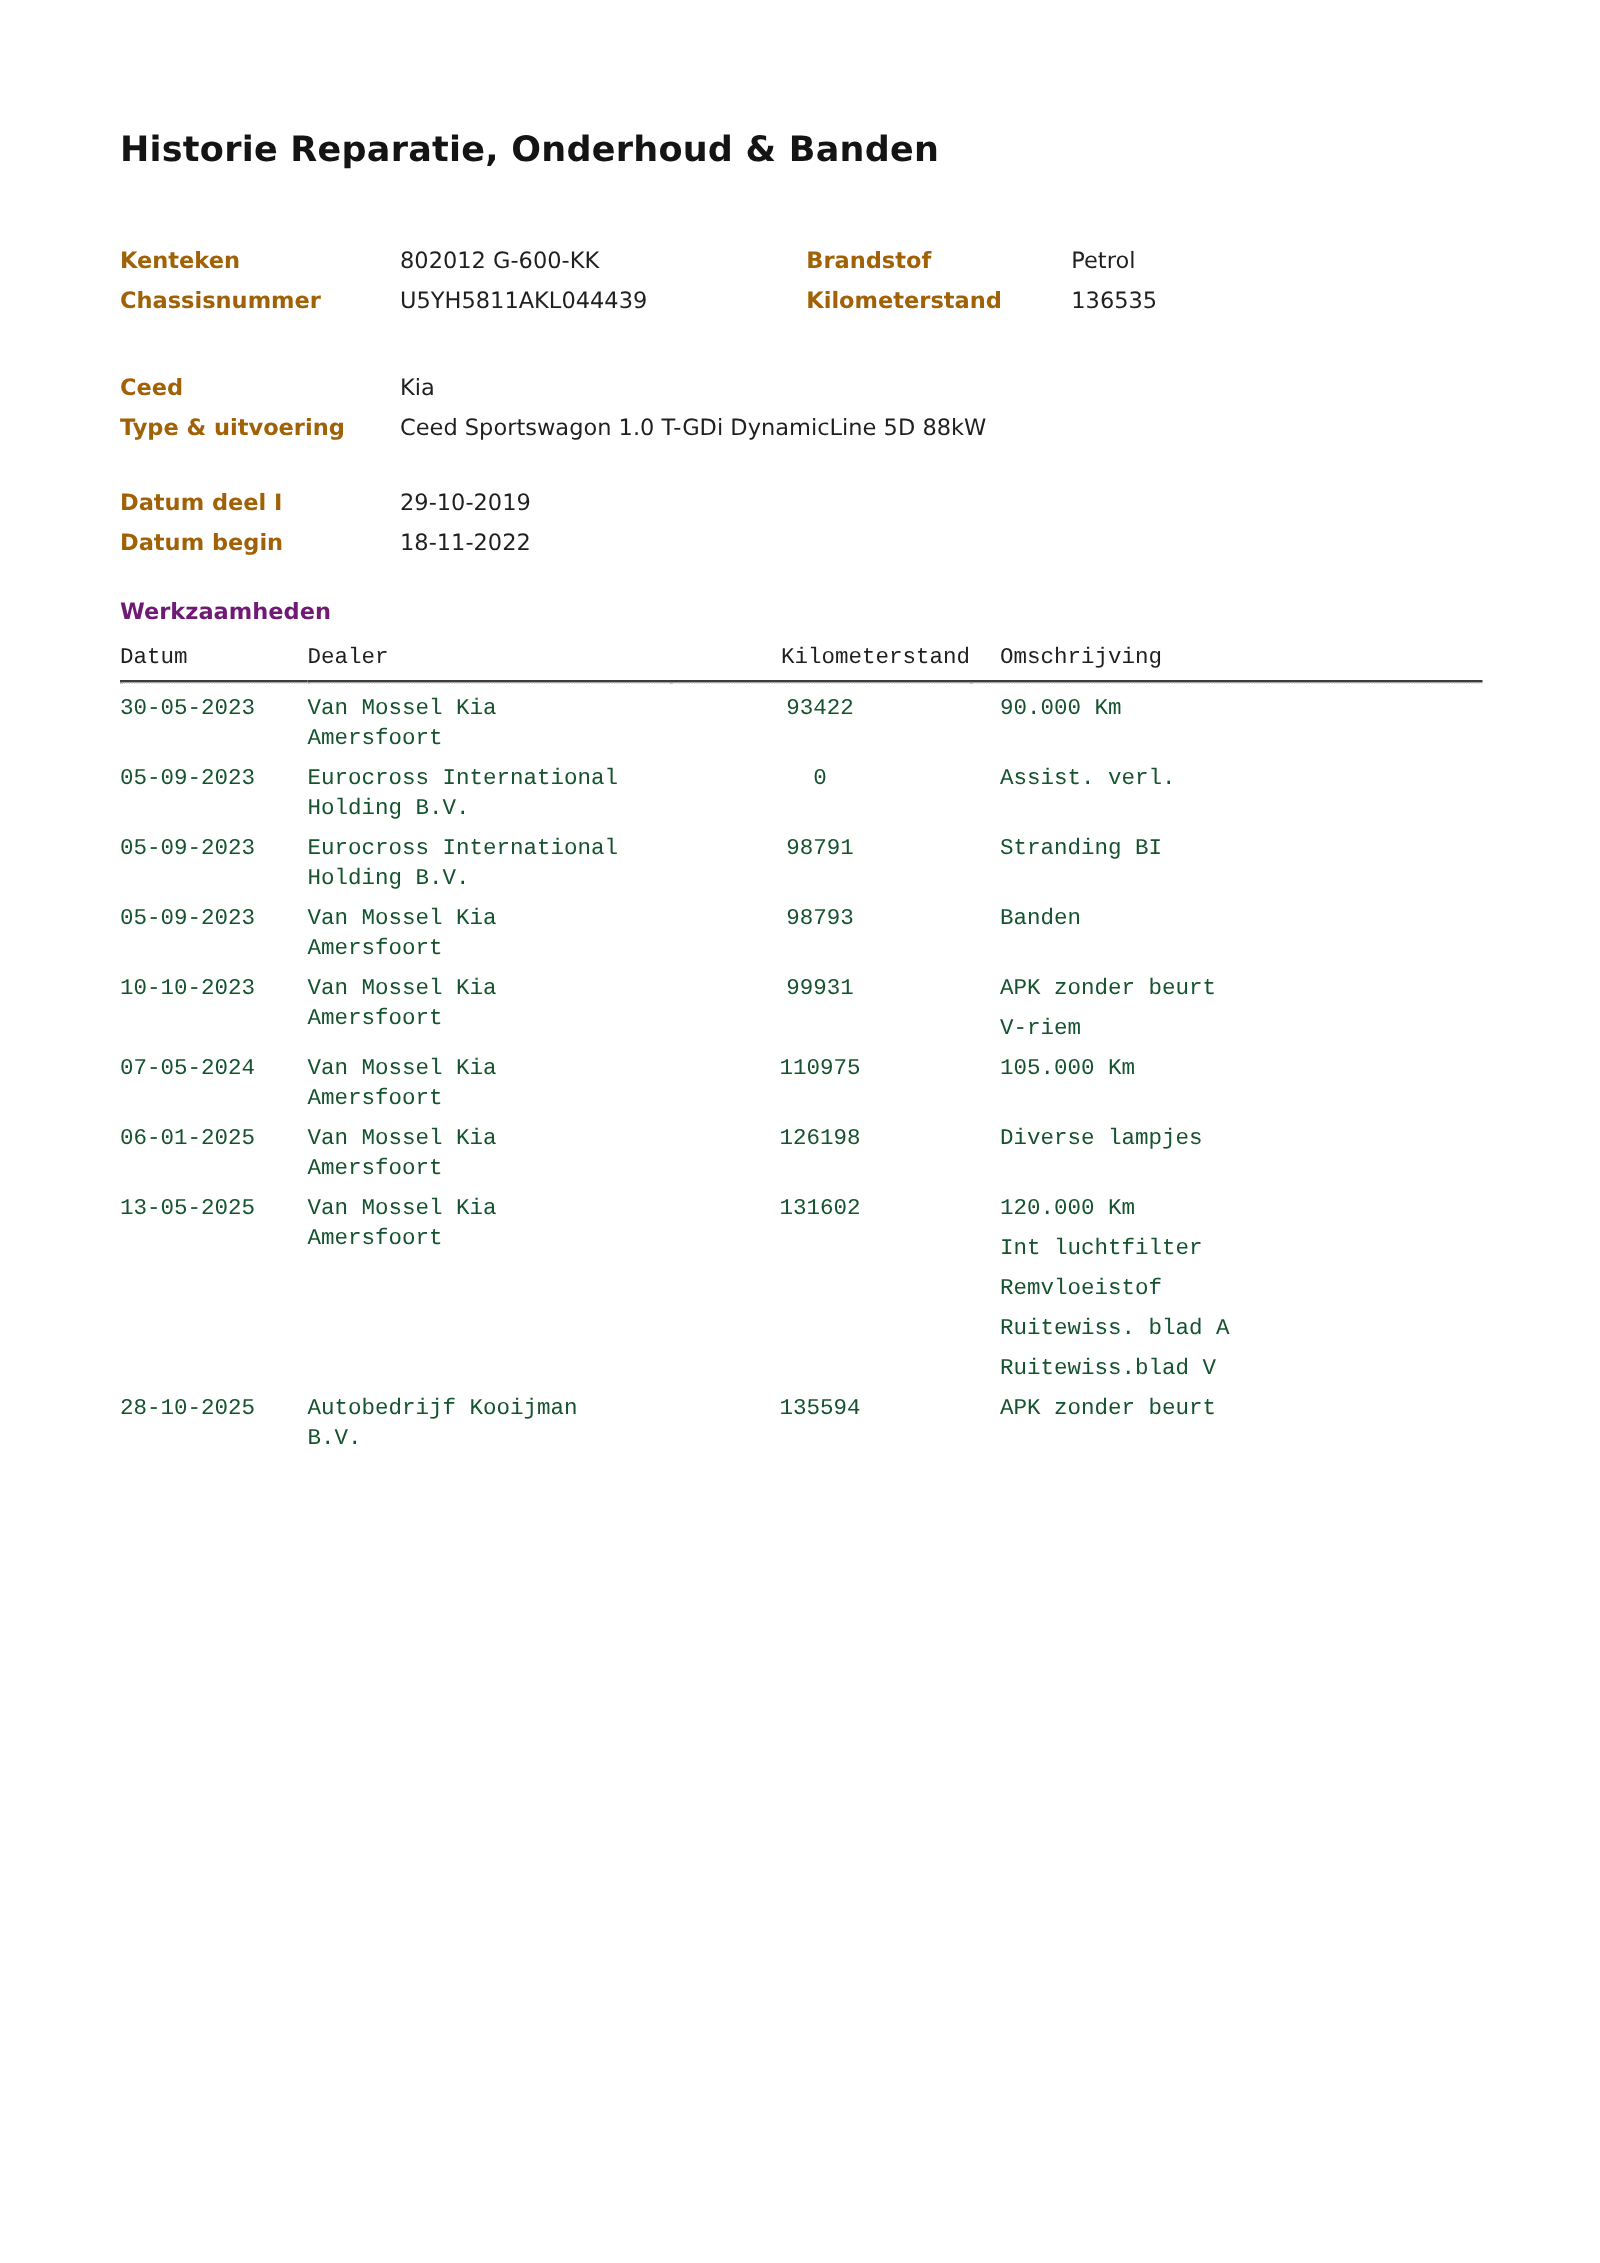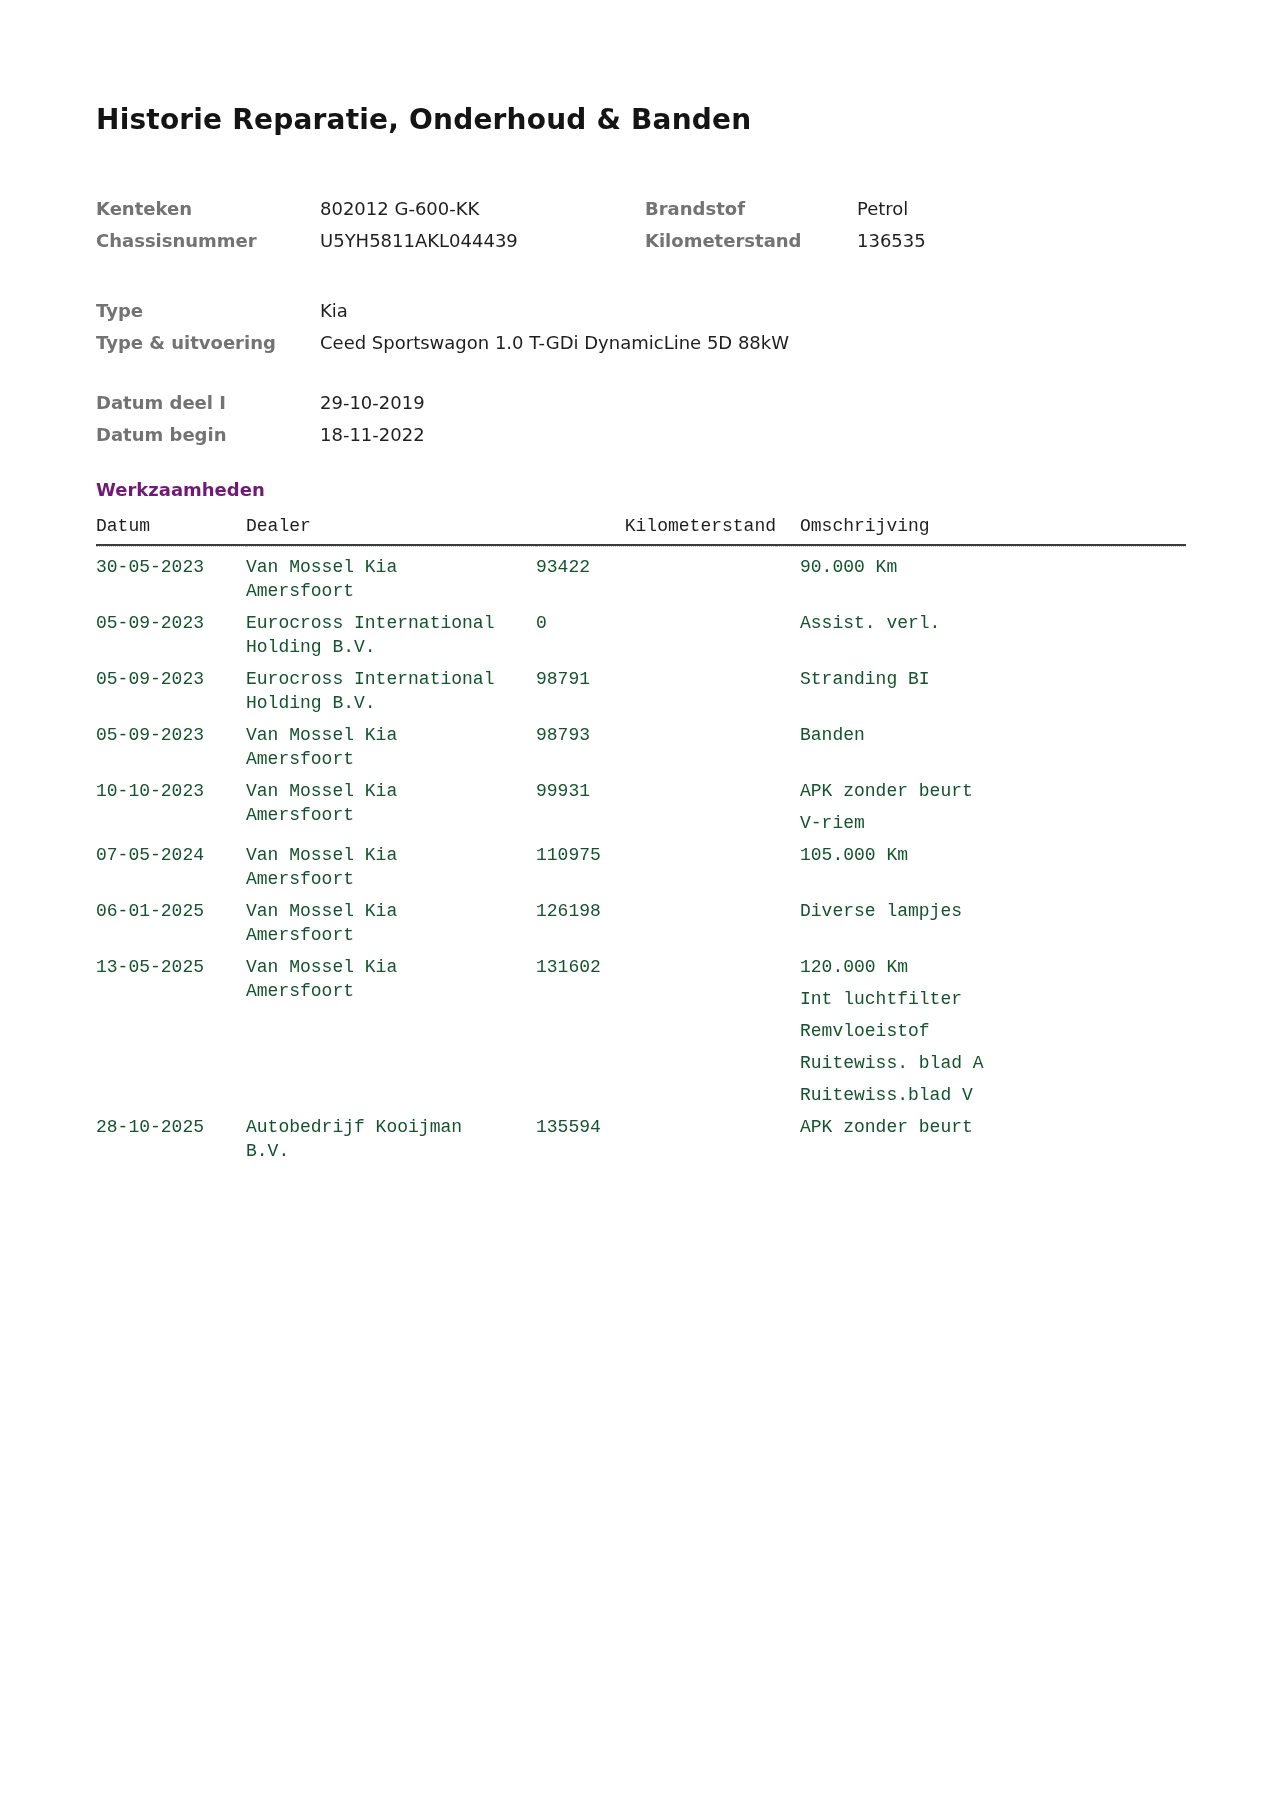--- a/index.html
+++ b/index.html
@@ -22,21 +22,21 @@
     line-height: 34px;
     font-weight: bold;
     color: #141414;
     letter-spacing: 0.2px;
   }
   .info-block { width: 1090px; }
   .info-block.b1 { margin-top: 56px; }
   .info-block.b2 { margin-top: 38px; }
   .info-block.b3 { margin-top: 28px; }
   .info-row { display: flex; line-height: 32px; font-size: 18px; }
-  .info-row .label { font-weight: bold; color: #737373; }
+  .info-row .label { font-weight: bold; color: #a16207; }
   .lab1 { width: 224px; flex: 0 0 auto; }
   .val1 { width: 325px; flex: 0 0 auto; }
   .lab2 { width: 212px; flex: 0 0 auto; }
   .val2 { flex: 1 1 auto; }
   .val-wide { flex: 1 1 auto; white-space: nowrap; }
   h2.section-title {
     margin-top: 27px;
     font-size: 18px;
     line-height: 24px;
     font-weight: bold;
@@ -65,21 +65,21 @@
   }
   .work-table th.th-km { text-align: right; }
   .work-table th.th-oms { padding-left: 24px; }
   .work-table td {
     vertical-align: top;
     padding: 8px 0 0 0;
     line-height: 24px;
     color: #14532d;
   }
   .work-table tbody tr:first-child td { border-top: 1px dotted #c2c2c2; }
-  td.cell-km { text-align: left; }
+  td.cell-km { text-align: center; }
   td.cell-oms { padding-left: 24px; }
   td.cell-dealer { padding-right: 20px; }
   .oms-line + .oms-line { margin-top: 8px; }
 </style>
 </head>
 <body>
 
 <div class="page">
 
   <h1 class="doc-title">Historie Reparatie, Onderhoud &amp; Banden</h1>
@@ -94,21 +94,21 @@
     <div class="info-row">
       <span class="label lab1">Chassisnummer</span>
       <span class="value val1">U5YH5811AKL044439</span>
       <span class="label lab2">Kilometerstand</span>
       <span class="value val2">136535</span>
     </div>
   </section>
 
   <section class="info-block b2">
     <div class="info-row">
-      <span class="label lab1">Type</span>
+      <span class="label lab1">Ceed</span>
       <span class="value val-wide">Kia</span>
     </div>
     <div class="info-row">
       <span class="label lab1">Type &amp; uitvoering</span>
       <span class="value val-wide">Ceed Sportswagon 1.0 T-GDi DynamicLine 5D 88kW</span>
     </div>
   </section>
 
   <section class="info-block b3">
     <div class="info-row">

